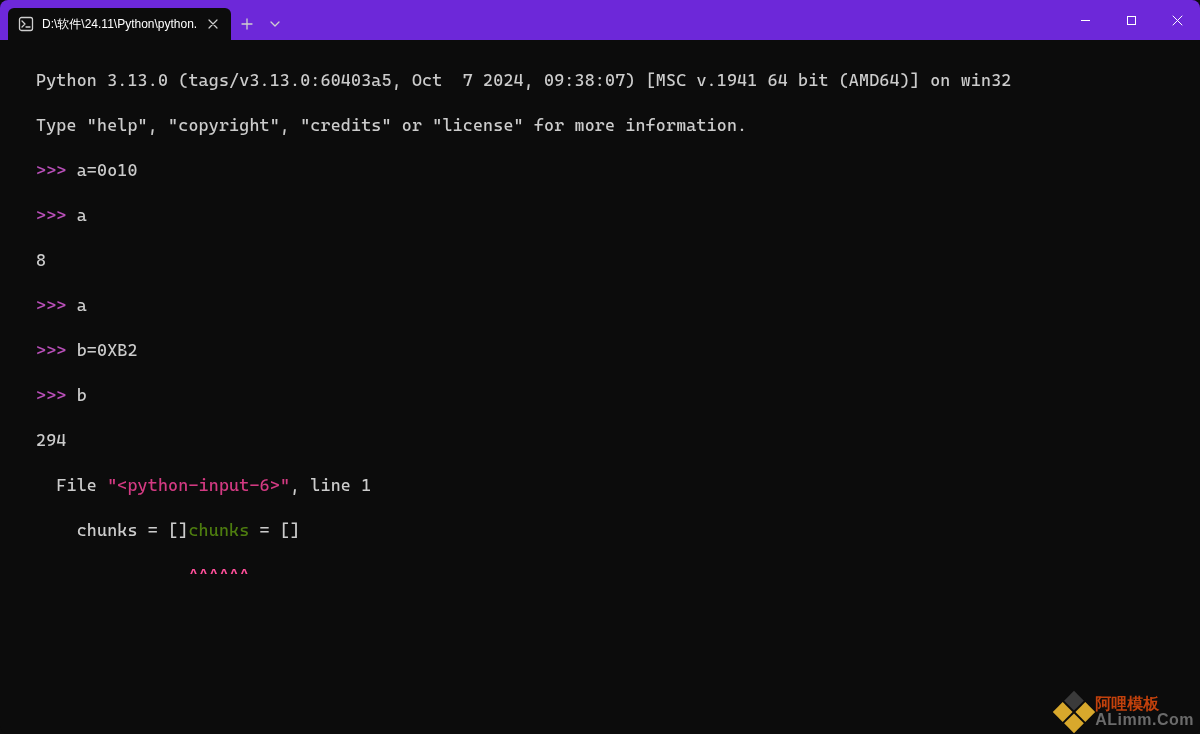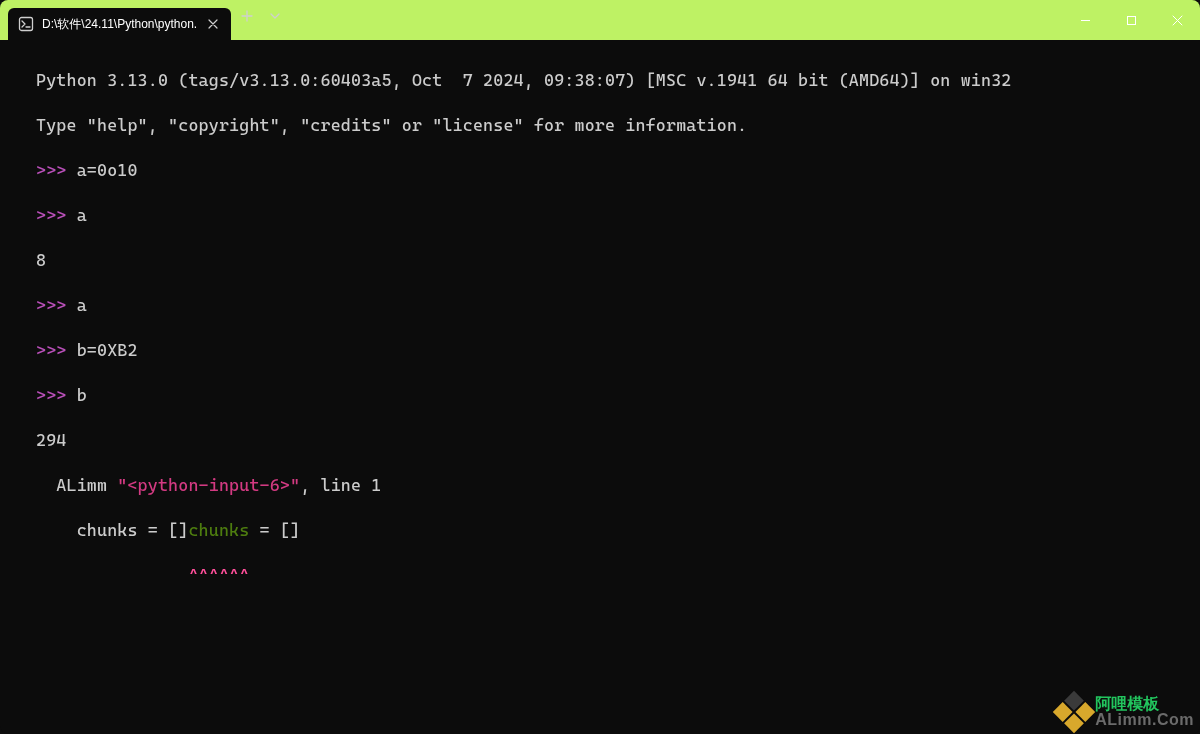--- a/index.html
+++ b/index.html
@@ -1,39 +1,39 @@
 <!DOCTYPE html>
 <html><head>
 <meta charset="utf-8">
 <style>
   * { margin: 0; padding: 0; box-sizing: border-box; }
   html, body { width: 1200px; height: 734px; overflow: hidden; background: #0d0d0d; font-family: "Cascadia Mono", "Consolas", monospace; }
   .window { width: 100%; height: 100%; display: flex; flex-direction: column; background: #0c0c0c; border-radius: 8px; overflow: hidden; }
-  .titlebar { height: 40px; display: flex; align-items: flex-start; background: #bef264; color: #e8e8e8; font-family: "Segoe UI", sans-serif; font-size: 12px; }
+  .titlebar { height: 40px; display: flex; align-items: flex-end; background: #6d28d9; color: #e8e8e8; font-family: "Segoe UI", sans-serif; font-size: 12px; }
   .tab { display: flex; align-items: center; height: 32px; background: #0c0c0c; border-radius: 6px 6px 0 0; margin-top: 8px; margin-left: 8px; padding: 0 10px 0 10px; gap: 8px; }
   .tab-icon { width: 16px; height: 16px; display: inline-flex; align-items: center; justify-content: center; }
   .tab-title { color: #ffffff; font-size: 12px; max-width: 190px; white-space: nowrap; overflow: hidden; }
   .tab-close { width: 16px; height: 16px; display: inline-flex; align-items: center; justify-content: center; color: #cfcfcf; cursor: pointer; }
   .titlebar-btn { width: 32px; height: 32px; display: inline-flex; align-items: center; justify-content: center; color: #cfcfcf; cursor: pointer; }
   .titlebar-gap { flex: 1; }
   .win-controls { display: flex; align-items: center; height: 40px; }
   .win-btn { width: 46px; height: 40px; display: flex; align-items: center; justify-content: center; color: #ffffff; cursor: pointer; }
   .terminal { flex: 1; background: #0c0c0c; color: #cccccc; padding: 6px 8px; font-size: 17px; line-height: 22.5px; white-space: pre; overflow: hidden; letter-spacing: 0.2px; margin-left: 28px; }
   .line { white-space: pre; }
   .prompt { color: #b84fb8; }
   .fname { color: #d33a82; }
   .errkw { color: #4d7c0f; text-align: right; }
   .carets { color: #ff4f9a; }
   .out { color: #cccccc; }
   .watermark { position: absolute; right: 6px; bottom: 6px; display: flex; align-items: center; gap: 6px; font-family: "Segoe UI", sans-serif; pointer-events: none; }
   .wm-logo { width: 30px; height: 30px; transform: rotate(45deg); display: grid; grid-template-columns: 1fr 1fr; grid-template-rows: 1fr 1fr; gap: 2px; }
   .wm-logo > div { background: #d8a82c; }
   .wm-logo > div:nth-child(1){ background:#3a3a3a; }
   .wm-text { display:flex; flex-direction:column; line-height:1; }
-  .wm-cn { color:#22c55e; font-weight:700; font-size:16px; }
+  .wm-cn { color:#c2410c; font-weight:700; font-size:16px; }
   .wm-en { color:#6b6b6b; font-weight:700; font-size:16px; letter-spacing:0.5px; }
   svg { display:block; }
 </style>
 </head>
 <body>
 
 <div class="window">
   <div class="titlebar">
     <div class="tab">
       <span class="tab-icon">
@@ -83,21 +83,21 @@
   <div class="terminal">
 <div class="line"><span class="out">Python 3.13.0 (tags/v3.13.0:60403a5, Oct  7 2024, 09:38:07) [MSC v.1941 64 bit (AMD64)] on win32</span></div>
 <div class="line"><span class="out">Type "help", "copyright", "credits" or "license" for more information.</span></div>
 <div class="line"><span class="prompt">&gt;&gt;&gt; </span><span class="out">a=0o10</span></div>
 <div class="line"><span class="prompt">&gt;&gt;&gt; </span><span class="out">a</span></div>
 <div class="line"><span class="out">8</span></div>
 <div class="line"><span class="prompt">&gt;&gt;&gt; </span><span class="out">a</span></div>
 <div class="line"><span class="prompt">&gt;&gt;&gt; </span><span class="out">b=0XB2</span></div>
 <div class="line"><span class="prompt">&gt;&gt;&gt; </span><span class="out">b</span></div>
 <div class="line"><span class="out">294</span></div>
-<div class="line"><span class="out">  ALimm </span><span class="fname">"&lt;python-input-6&gt;"</span><span class="out">, line 1</span></div>
+<div class="line"><span class="out">  File </span><span class="fname">"&lt;python-input-6&gt;"</span><span class="out">, line 1</span></div>
 <div class="line"><span class="out">    chunks = []</span><span class="errkw">chunks</span><span class="out"> = []</span></div>
 <div class="line"><span class="carets">               ^^^^^^</span></div>
 
 
 
 
 
 
 
 

